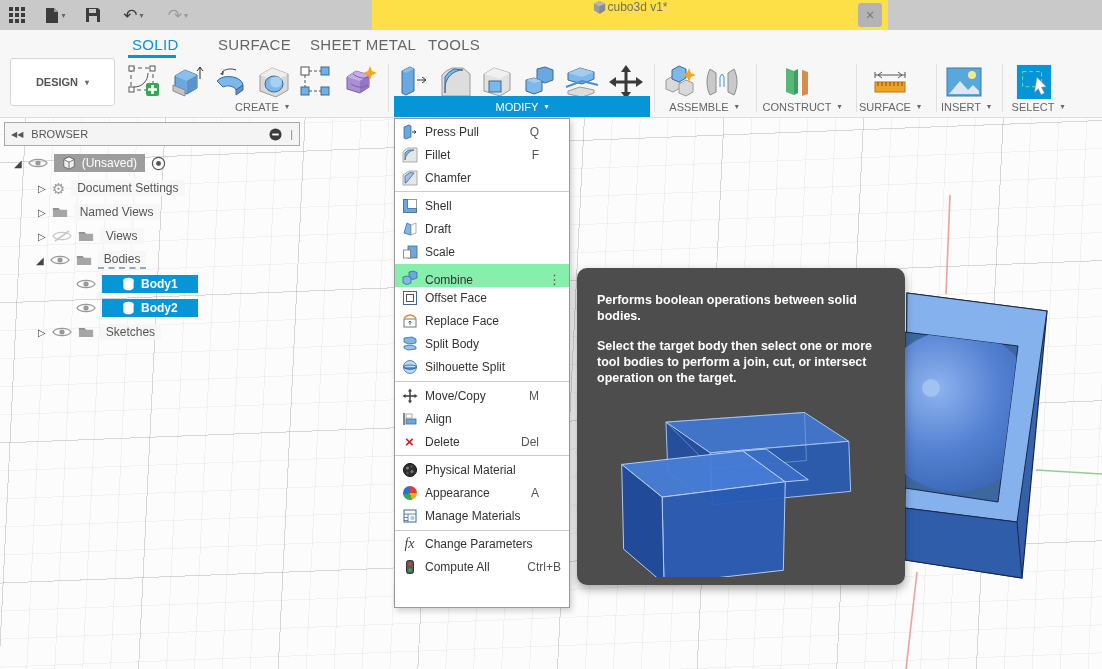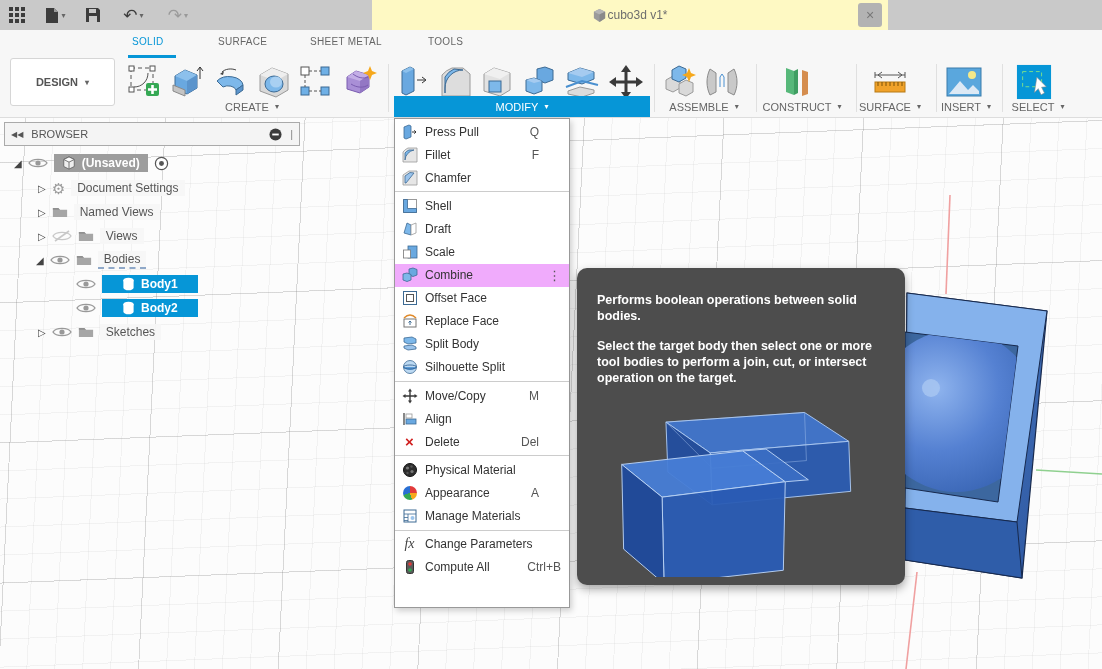--- a/index.html
+++ b/index.html
@@ -5,27 +5,27 @@
   * { margin:0; padding:0; box-sizing:border-box; }
   html,body { width:1102px; height:669px; overflow:hidden; font-family:"Liberation Sans", sans-serif; background:#fff; }
   .abs { position:absolute; }
   #stage { position:relative; width:1102px; height:669px; background:#fbfbfb; }
 
   
   #topbar { left:0; top:0; width:1102px; height:30px; background:#c9c9c9; }
   .tb-ico { display:inline-flex; align-items:center; justify-content:center; height:30px; vertical-align:top; }
   .caret-s { font-size:8px; color:#666; margin-left:2px; }
   .caret-dim { color:#999; }
-  #doc-tab { left:372px; top:0; width:516px; height:30px; background:#fef9c3; display:flex; align-items:center; justify-content:center; gap:0; }
+  #doc-tab { left:372px; top:0; width:516px; height:30px; background:#fde047; display:flex; justify-content:center; gap:0; }
   #doc-tab .title { font-size:12px; color:#6e6e6e; }
   #tab-close { position:absolute; right:6px; top:3px; width:24px; height:24px; border-radius:3px; background:#b3b3b3; color:#777; font-size:14px; display:flex; align-items:center; justify-content:center; }
 
   
   #ribbon { left:0; top:30px; width:1102px; height:88px; background:#f7f7f7; border-bottom:1px solid #ddd; }
-  .rtab { position:absolute; top:6px; font-size:10px; color:#666; letter-spacing:.3px; }
+  .rtab { position:absolute; top:6px; font-size:15px; color:#666; letter-spacing:.3px; }
   .rtab.active { color:#0696d7; }
   #tab-underline { left:120px; top:25px; width:74px; height:3px; background:#0696d7; }
   #design-btn { left:10px; top:28px; width:105px; height:48px; background:#fff; border:1px solid #d6d6d6; border-radius:3px; display:flex; align-items:center; justify-content:center; gap:5px; font-size:11px; font-weight:bold; color:#555; }
   .tool { position:absolute; top:32px; width:36px; height:40px; display:flex; align-items:center; justify-content:center; }
   .grp-label { position:absolute; top:66px; height:21px; font-size:11px; color:#666; display:flex; align-items:center; justify-content:center; gap:4px; }
   #modify-bar { left:394px; top:66px; width:256px; height:21px; background:#0696d7; color:#fff; font-size:11px; display:flex; align-items:center; justify-content:center; gap:4px; }
   .vsep { position:absolute; top:34px; width:1px; height:48px; background:#e0e0e0; }
 
   
   #viewport { left:0; top:118px; width:1102px; height:551px; overflow:hidden; background:#fcfcfc; }
@@ -37,28 +37,28 @@
       repeating-linear-gradient(0deg, rgba(150,150,150,.10) 0 1px, transparent 1px 28px);
     transform: rotate(-2.2deg) skewX(-5deg); }
 
   
   #browser { left:4px; top:122px; width:298px; height:226px; }
   #browser-header { position:absolute; left:0; top:0; width:296px; height:24px; background:#f4f4f4; border:1px solid #aaa; display:flex; align-items:center; font-size:11px; color:#555; padding:0 6px; gap:8px; }
   #browser-header .grow { flex:1; }
   .brow { position:absolute; display:flex; align-items:center; gap:6px; height:22px; font-size:12px; color:#555; }
   .chip { background:rgba(246,246,246,.92); padding:1px 6px; }
   .tri { font-size:10px; color:#444; }
-  .root-chip { background:#9d9d9d; color:#fff; font-weight:bold; display:flex; align-items:center; gap:6px; padding:2px 8px; }
+  .root-chip { background:#9d9d9d; color:#fff; font-weight:normal; display:flex; align-items:center; gap:6px; padding:2px 8px; }
   .body-chip { background:#0696d7; color:#fff; font-weight:bold; display:flex; align-items:center; gap:6px; padding:2px 20px; }
   .dashed-u { border-bottom:2px dashed #8fa8c8; }
 
   
   #modify-menu { left:394px; top:118px; width:176px; height:490px; background:#fff; border:1px solid #999; box-shadow:2px 3px 6px rgba(0,0,0,.18); padding:1px 0; }
   .mrow { display:flex; align-items:center; height:23.1px; padding:0 8px 0 6px; gap:7px; font-size:12px; color:#333; }
-  .mrow.sel { background:#f0abfc; }
+  .mrow.sel { background:#86efac;align-items:flex-end; }
   .mico { width:17px; height:17px; display:flex; align-items:center; justify-content:center; flex:none; }
   .mlabel { white-space:nowrap; }
   .mshort { margin-left:auto; color:#555; padding-right:22px; font-size:12px; }
   .mshort.none { padding:0; }
   .mdots { margin-left:auto; color:#555; font-size:13px; }
   .msep { height:1px; background:#ccc; margin:2px 0; }
   .fx { font-family:"Liberation Serif", serif; font-style:italic; font-size:14px; color:#444; }
 
   
   #tooltip { left:577px; top:268px; width:328px; height:317px; background:#4d4d4d; border-radius:10px; box-shadow:0 4px 10px rgba(0,0,0,.35); padding:24px 20px 0 20px; color:#fff; }
@@ -178,21 +178,21 @@
     </div>
     <div class="tool" style="left:342px">
       <svg width="36" height="36" viewBox="0 0 36 36">
           <path d="M5 13l9-6 13 4v12l-9 6-13-4z" rx="4" fill="#a98fd6" stroke="#7a5cb0"></path>
           <path d="M5 13l9-6 13 4-9 6z" fill="#c3aee6"></path>
           <path d="M18 17v12l9-6V11z" fill="#9377c4"></path>
           <path d="M11 10c5 4 11 5 15 3M9 20c6 4 13 4 17 1" stroke="#7a5cb0" fill="none"></path>
           <path d="M28 2l2 5 5 2-5 2-2 5-2-5-5-2 5-2z" fill="#f6a81c"></path>
         </svg>
     </div>
-    <div class="grp-label" style="left:126px; width:252px;">
+    <div class="grp-label" style="left:136px; width:252px;">
       <span>CREATE</span>
         <span class="caret-s">▾</span>
     </div>
 
     <div class="tool" style="left:396px">
       <svg width="32" height="34" viewBox="0 0 32 34">
           <path d="M4 6l8-4 4 2v22l-8 4-4-2z" fill="#69a8e0" stroke="#3c6a94"></path>
           <path d="M4 6l8-4 4 2-8 4z" fill="#8cc0ec"></path>
           <path d="M19 15h8M24 12l4 3-4 3" stroke="#333" fill="none"></path>
         </svg>

